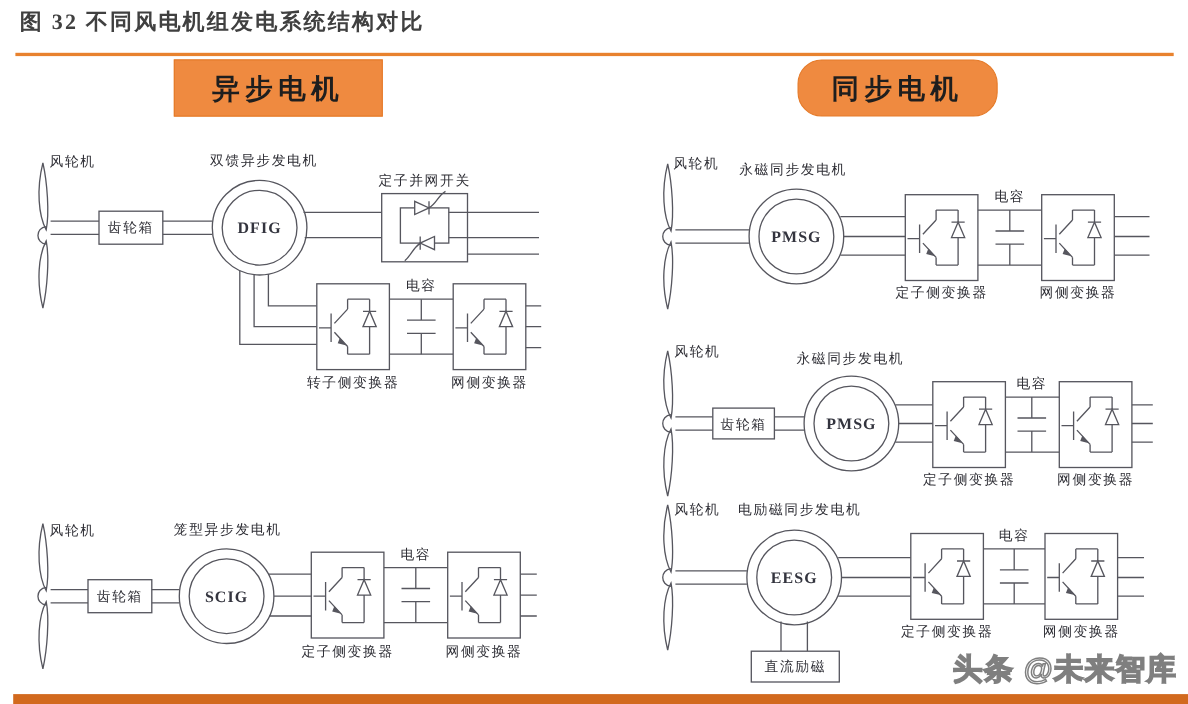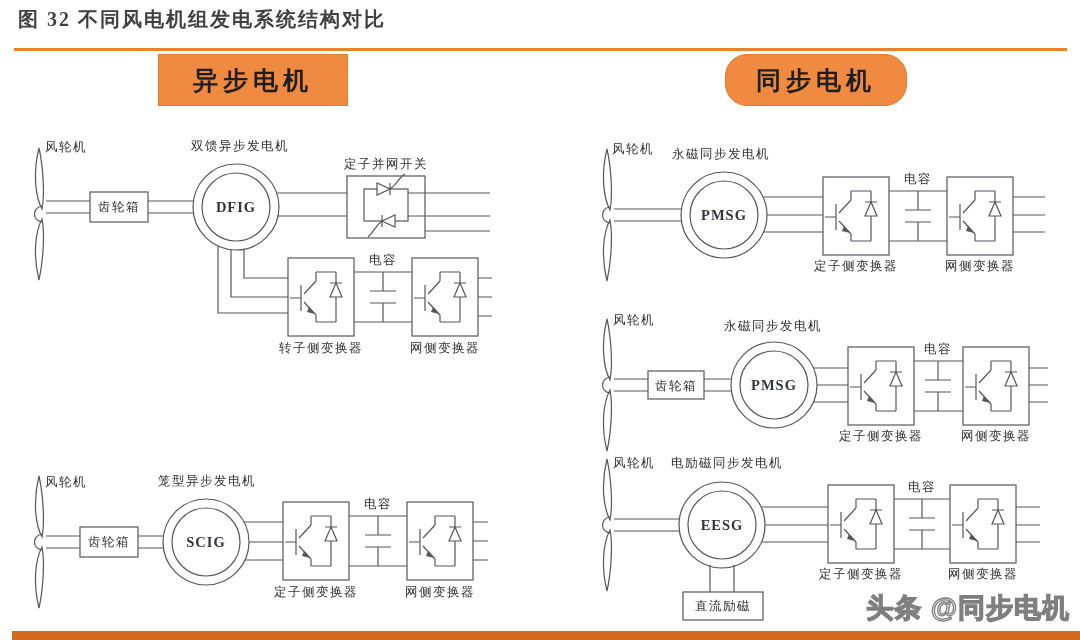--- a/index.html
+++ b/index.html
@@ -167,15 +167,15 @@
       <use href="#igbt" x="950" y="485"></use>
       <path class="ln" d="M1016,507 H1040 M1016,525 H1040 M1016,542 H1040"></path>
       <text class="lb" x="861" y="578">定子侧变换器</text>
       <text class="lb" x="983" y="578">网侧变换器</text>
       <path class="ln" d="M710,565 V592 M734,565 V592"></path>
       <rect class="fw" x="683" y="592" width="80" height="28"></rect>
       <text class="lb" x="723" y="610">直流励磁</text>
     </g>
   </svg>
 
-  <div class="watermark">头条 @同步电机</div>
+  <div class="watermark">头条 @未来智库</div>
   <div class="bottom-bar"></div>
 </div>
 
 </body></html>

